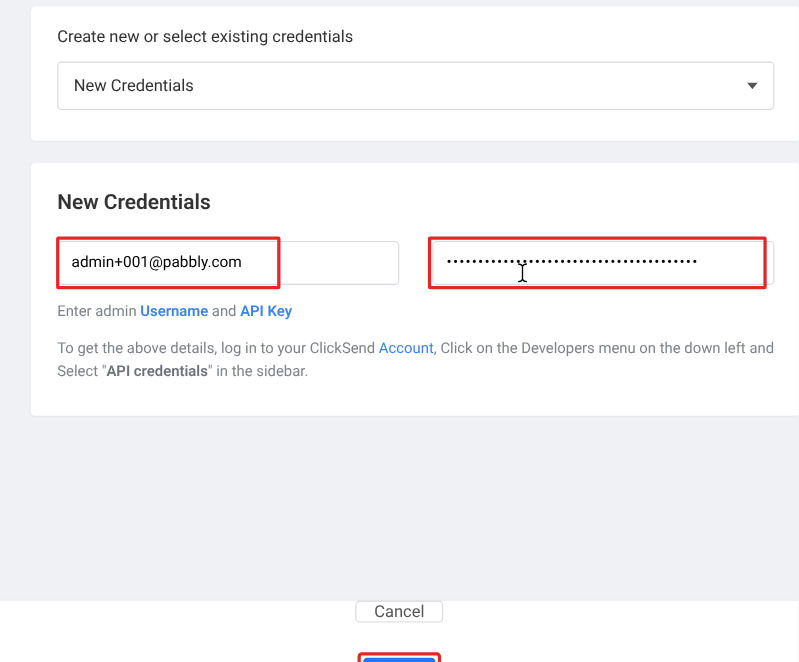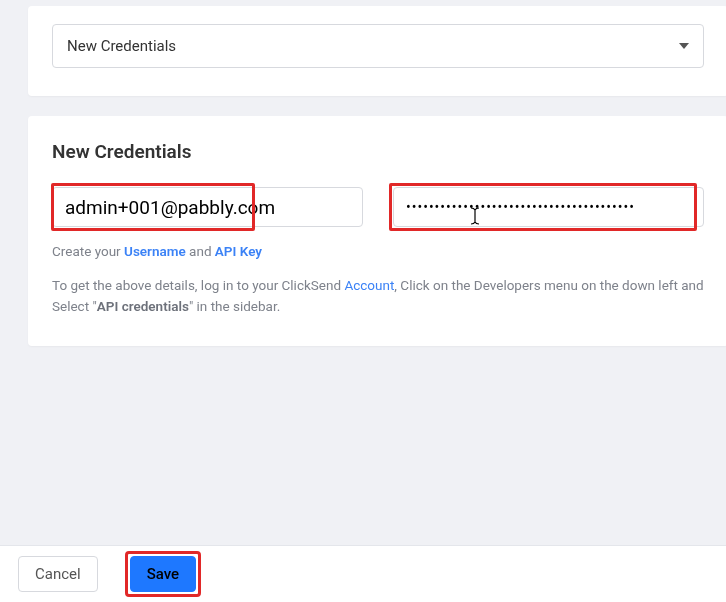--- a/index.html
+++ b/index.html
@@ -77,21 +77,21 @@
     }
     .hl-user { left: -1px; top: -4px; width: 204px; height: 48px; }
     .hl-key  { left: -4px; top: -4px; width: 308px; height: 48px; }
 
     input[type="text"], input[type="password"] {
       width: 100%;
       height: 40px;
       border: 1px solid #d7d9de;
       border-radius: 4px;
       padding: 0 12px;
-      font-size: 19px;
+      font-size: 14px;
       background: #fff;
       outline: none;
       font-family: inherit;
     }
     input[type="password"] {
       letter-spacing: 1.0px;
       font-size: 14px;
     }
     .hint {
       font-size: 13.5px;
@@ -111,20 +111,21 @@
     .footer {
       position: absolute;
       left: 0; right: 0; bottom: 0;
       height: 57px;
       background: #fff;
       border-top: 1px solid #e4e6eb;
       display: flex;
       align-items: center;
       padding: 0 18px;
       gap: 32px;
+      flex-direction: column;
     }
     .btn {
       height: 36px;
       padding: 0 16px;
       font-size: 15px;
       border-radius: 4px;
       cursor: pointer;
       display: inline-flex;
       align-items: center;
       justify-content: center;
@@ -155,20 +156,21 @@
     }
     .text-cursor {
       position: absolute;
       pointer-events: none;
     }
   </style>
 </head>
 <body>
 
 <div class="card card1">
+  <div class="card1-title">Create new or select existing credentials</div>
   <div class="select-wrap">
     <span class="select-text">New Credentials</span>
     <span class="caret">
       <svg width="10" height="6" viewBox="0 0 10 6">
           <path d="M0 0 L5 6 L10 0 Z" fill="#555"></path>
         </svg>
     </span>
   </div>
 </div>
 
@@ -183,21 +185,21 @@
     <div class="field-wrap">
       <input type="password" value="••••••••••••••••••••••••••••••••••••••••" style="">
       <div class="hl-box hl-key"></div>
       <svg class="text-cursor" style="left:76px; top:20px;" width="12" height="18" viewBox="0 0 12 18">
         <path d="M2 1 Q5 1 6 3 Q7 1 10 1 M6 3 L6 15 M2 17 Q5 17 6 15 Q7 17 10 17" stroke="#000" stroke-width="1.2" fill="none"></path>
       </svg>
     </div>
   </div>
 
   <p class="hint">
-    <span>Create your </span><b>Username</b><span> and </span><b>API Key</b>
+    <span>Enter admin </span><b>Username</b><span> and </span><b>API Key</b>
   </p>
 
   <p class="desc">
     <span>To get the above details, log in to your ClickSend </span><a href="#">Account</a><span>, Click on the Developers menu on the down left and Select "</span><b>API credentials</b><span>" in the sidebar.</span>
   </p>
 </div>
 
 <div class="footer">
   <button class="btn btn-cancel">Cancel</button>
   <span class="save-hl">

